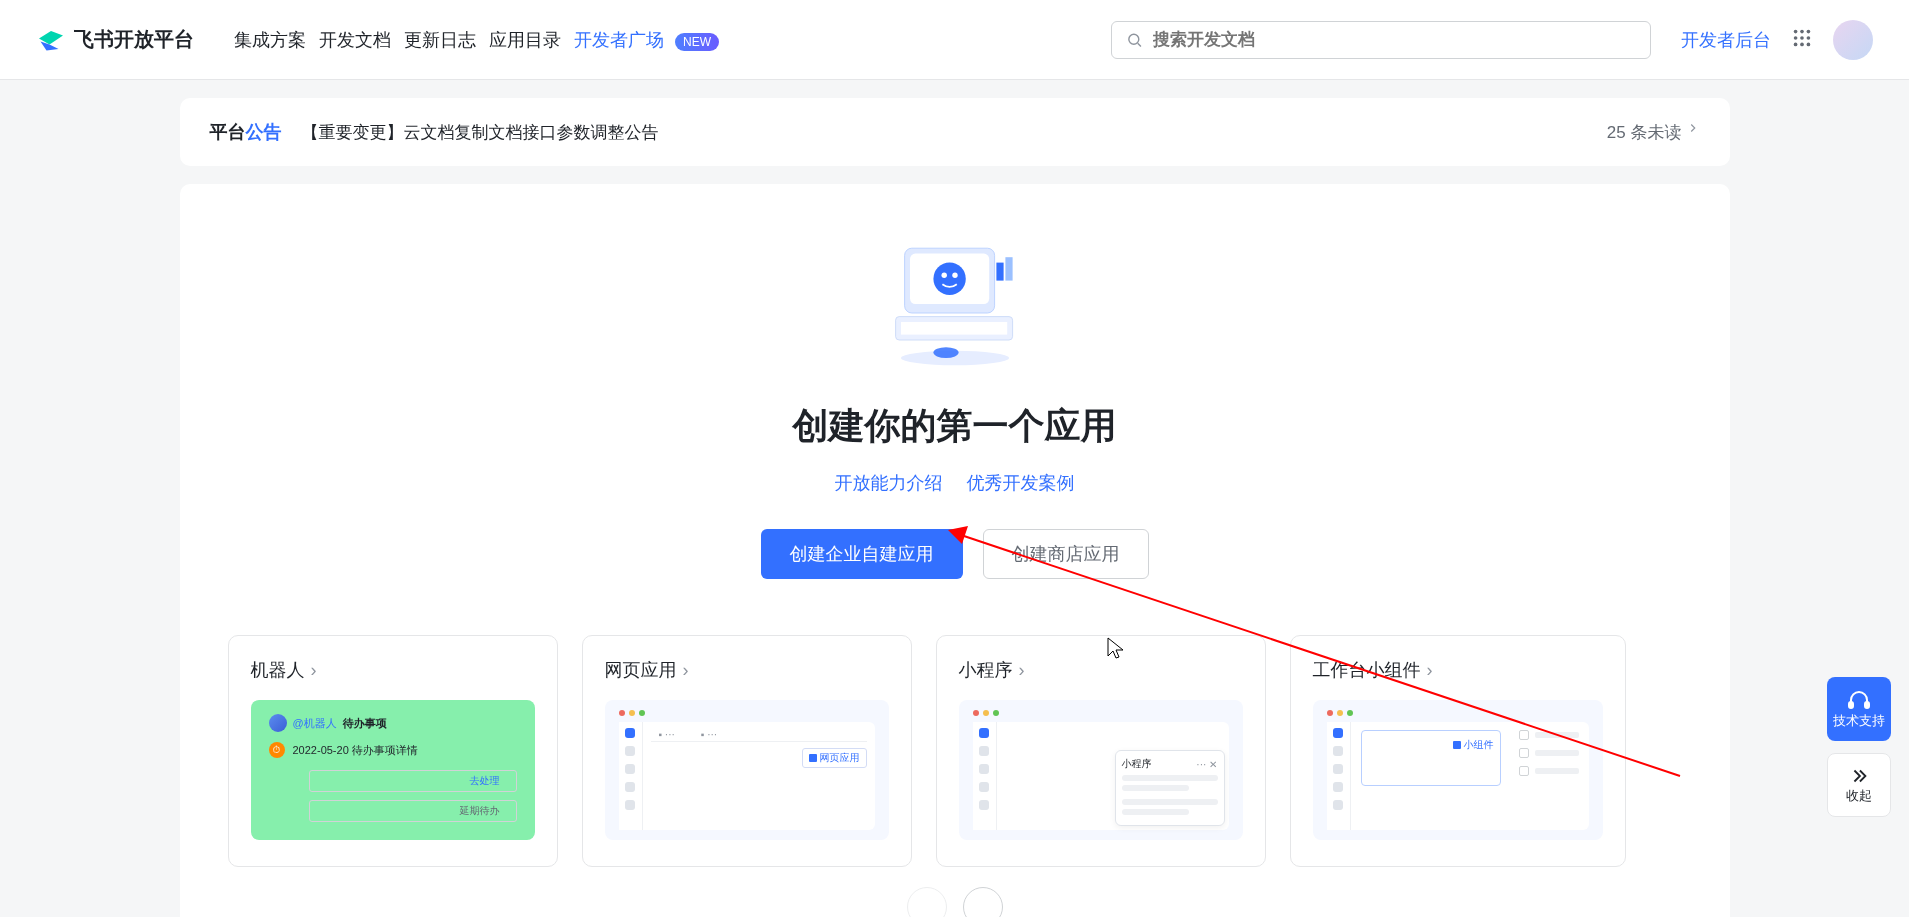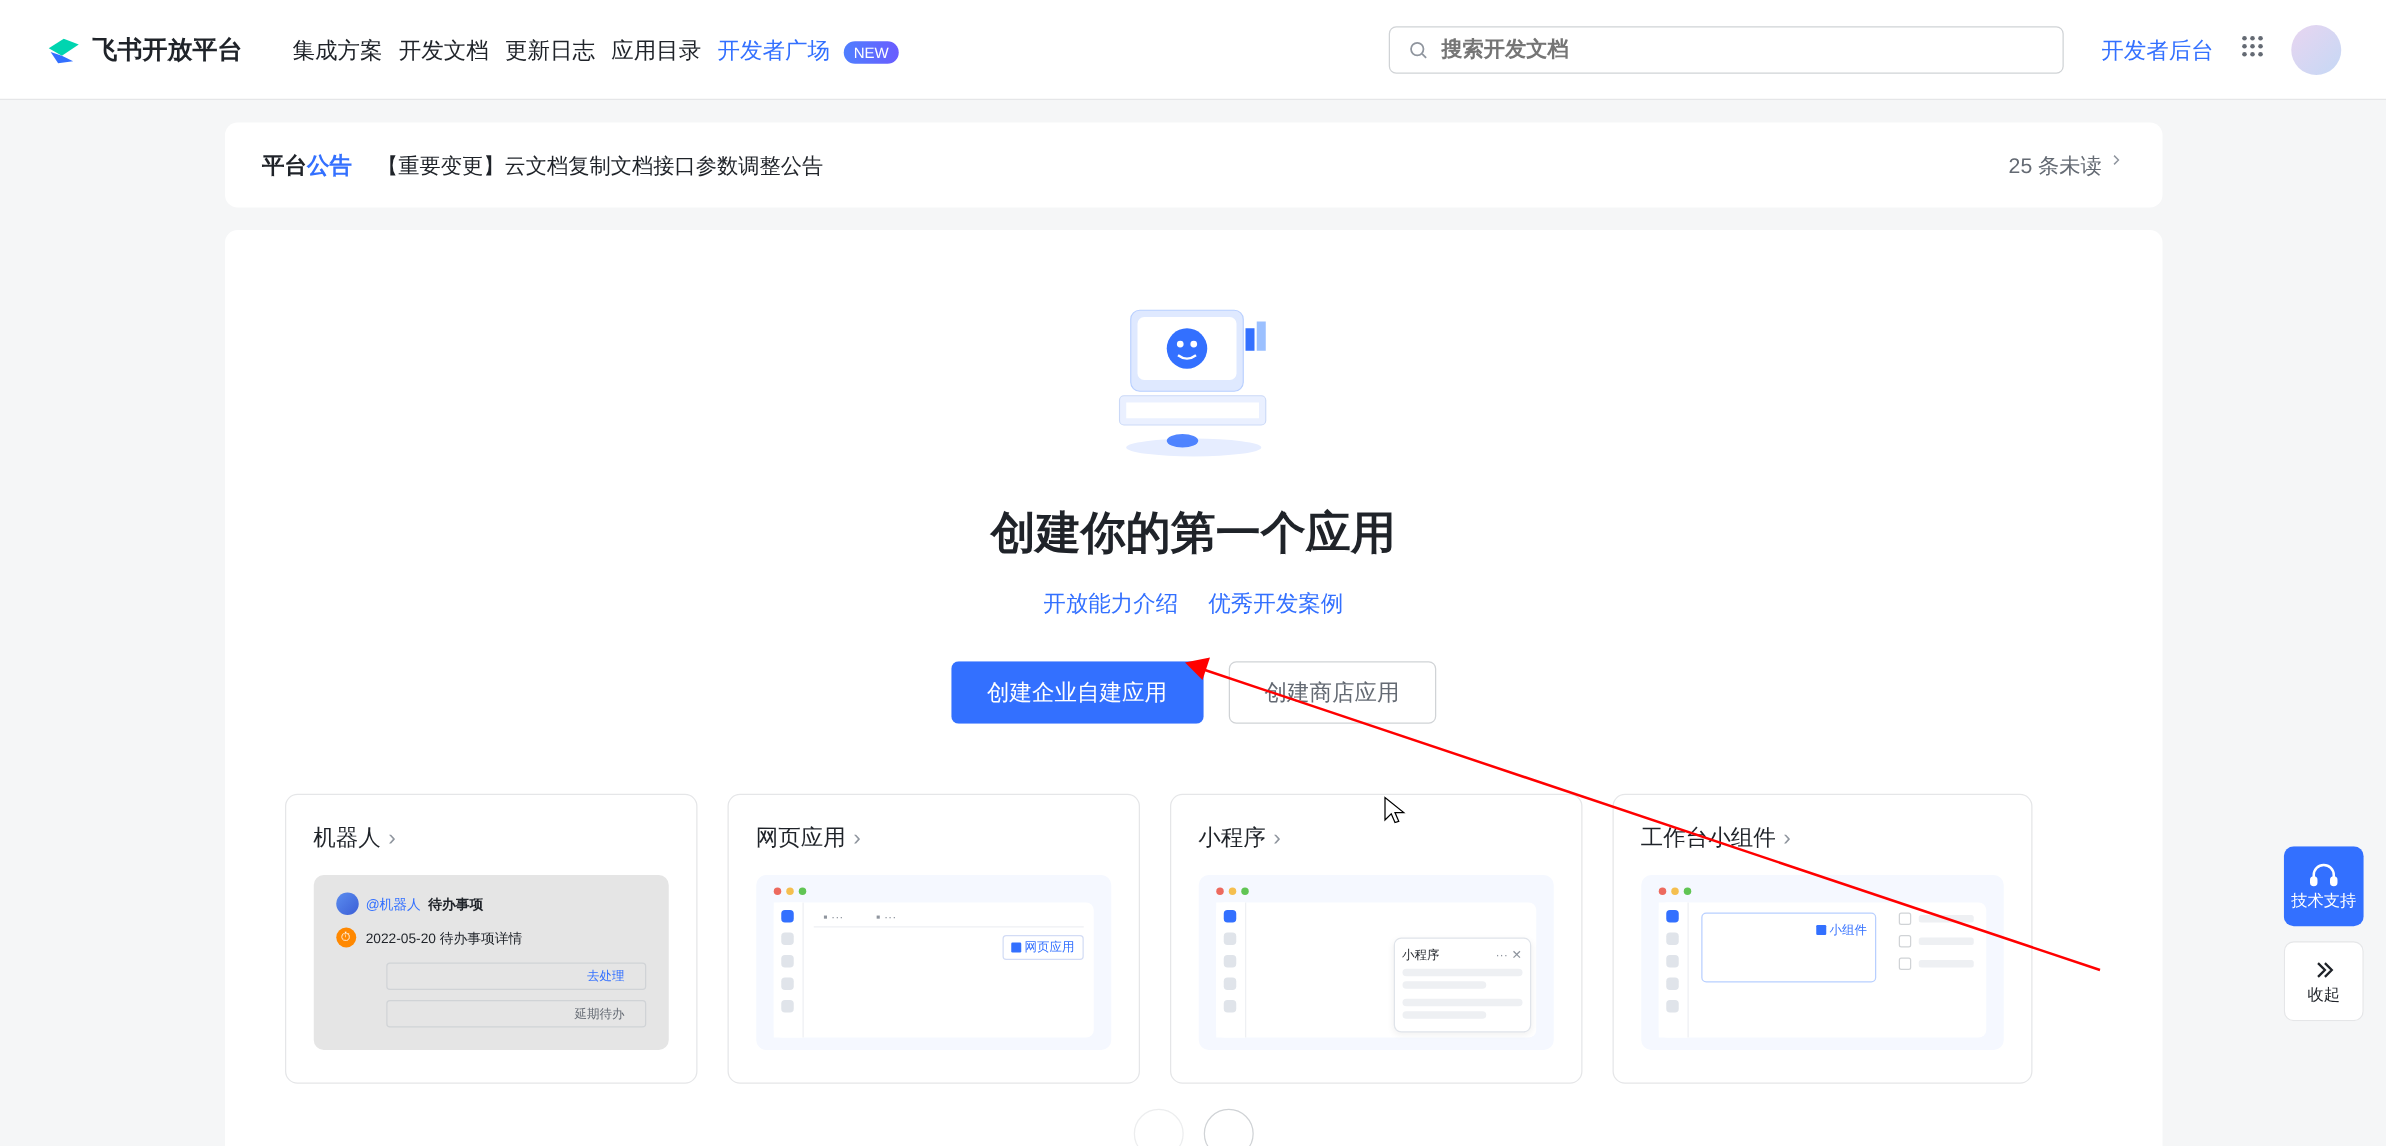--- a/index.html
+++ b/index.html
@@ -167,21 +167,21 @@
       <button class="btn btn-primary">创建企业自建应用</button>
       <button class="btn btn-outline">创建商店应用</button>
     </div>
 
     <div class="card-row">
       <div class="card">
         <div class="title">
             <span>机器人</span>
             <span class="chev">›</span>
           </div>
-        <div class="preview" style="background:#e5e5e5;padding:14px 18px;">
+        <div class="preview" style="background:#86efac;padding:14px 18px;">
           <div style="display:flex;align-items:center;gap:6px;">
             <div style="width:18px;height:18px;border-radius:50%;background:linear-gradient(135deg,#5b8def,#3b5ed6)"></div>
             <span style="font-size:11px;color:#3370ff">@机器人</span>
             <span style="font-size:11px;color:#1f2329;font-weight:600">待办事项</span>
           </div>
           <div style="display:flex;align-items:center;gap:8px;margin-top:10px;">
             <div style="width:16px;height:16px;border-radius:50%;background:#ff8800;color:#fff;font-size:10px;display:flex;align-items:center;justify-content:center">⏱</div>
             <span style="font-size:11px;color:#1f2329">2022-05-20 待办事项详情</span>
           </div>
           <div style="display:flex;gap:8px;margin-top:12px;margin-left:40px;flex-direction:column;">

